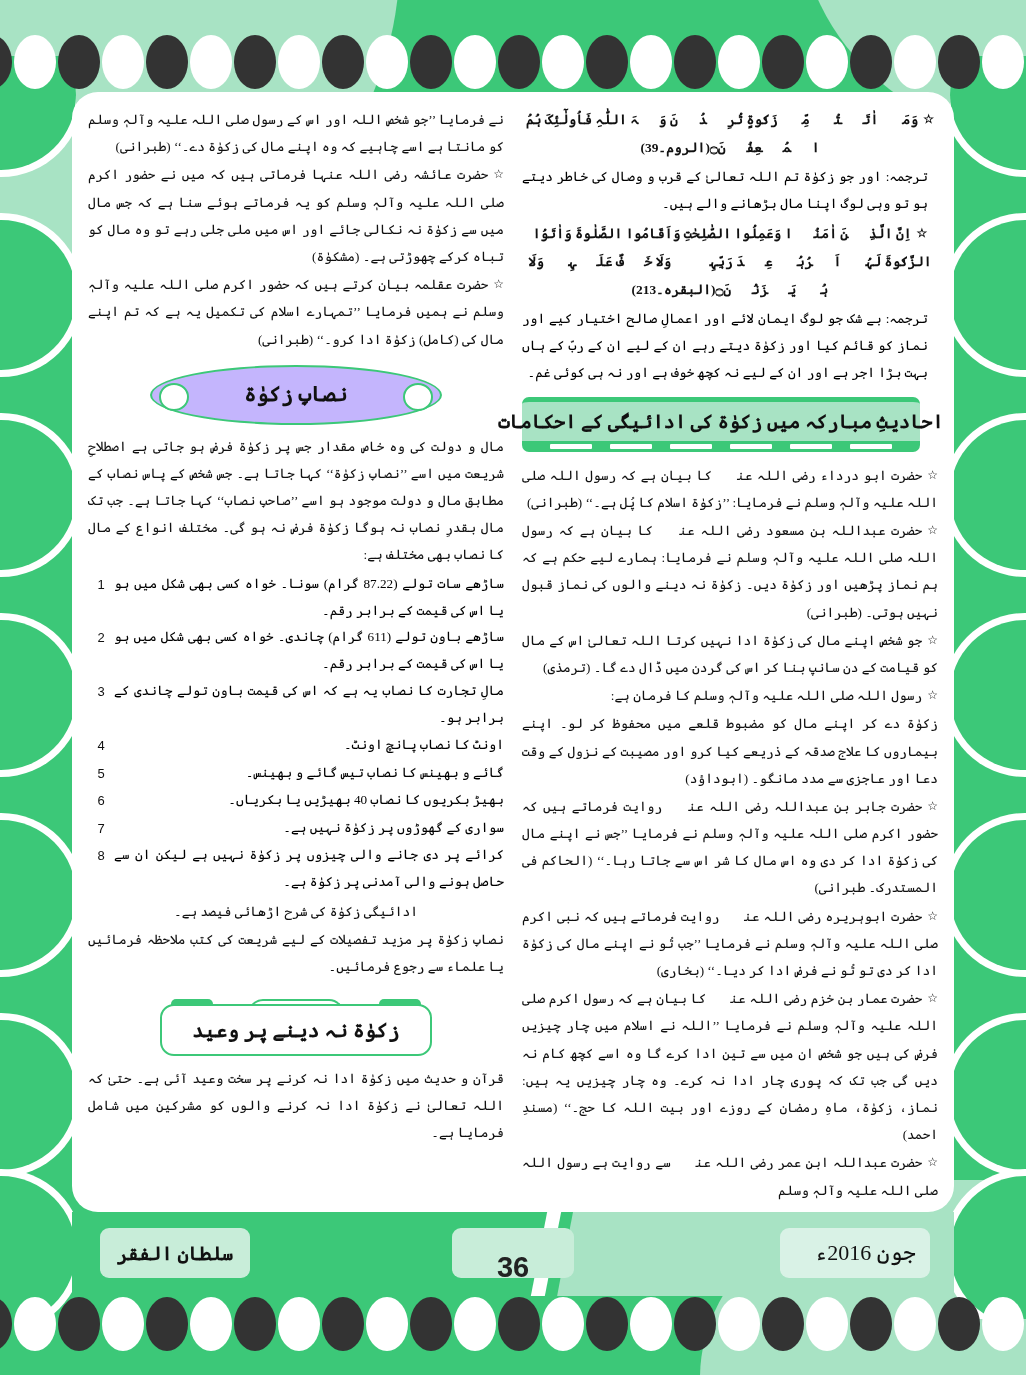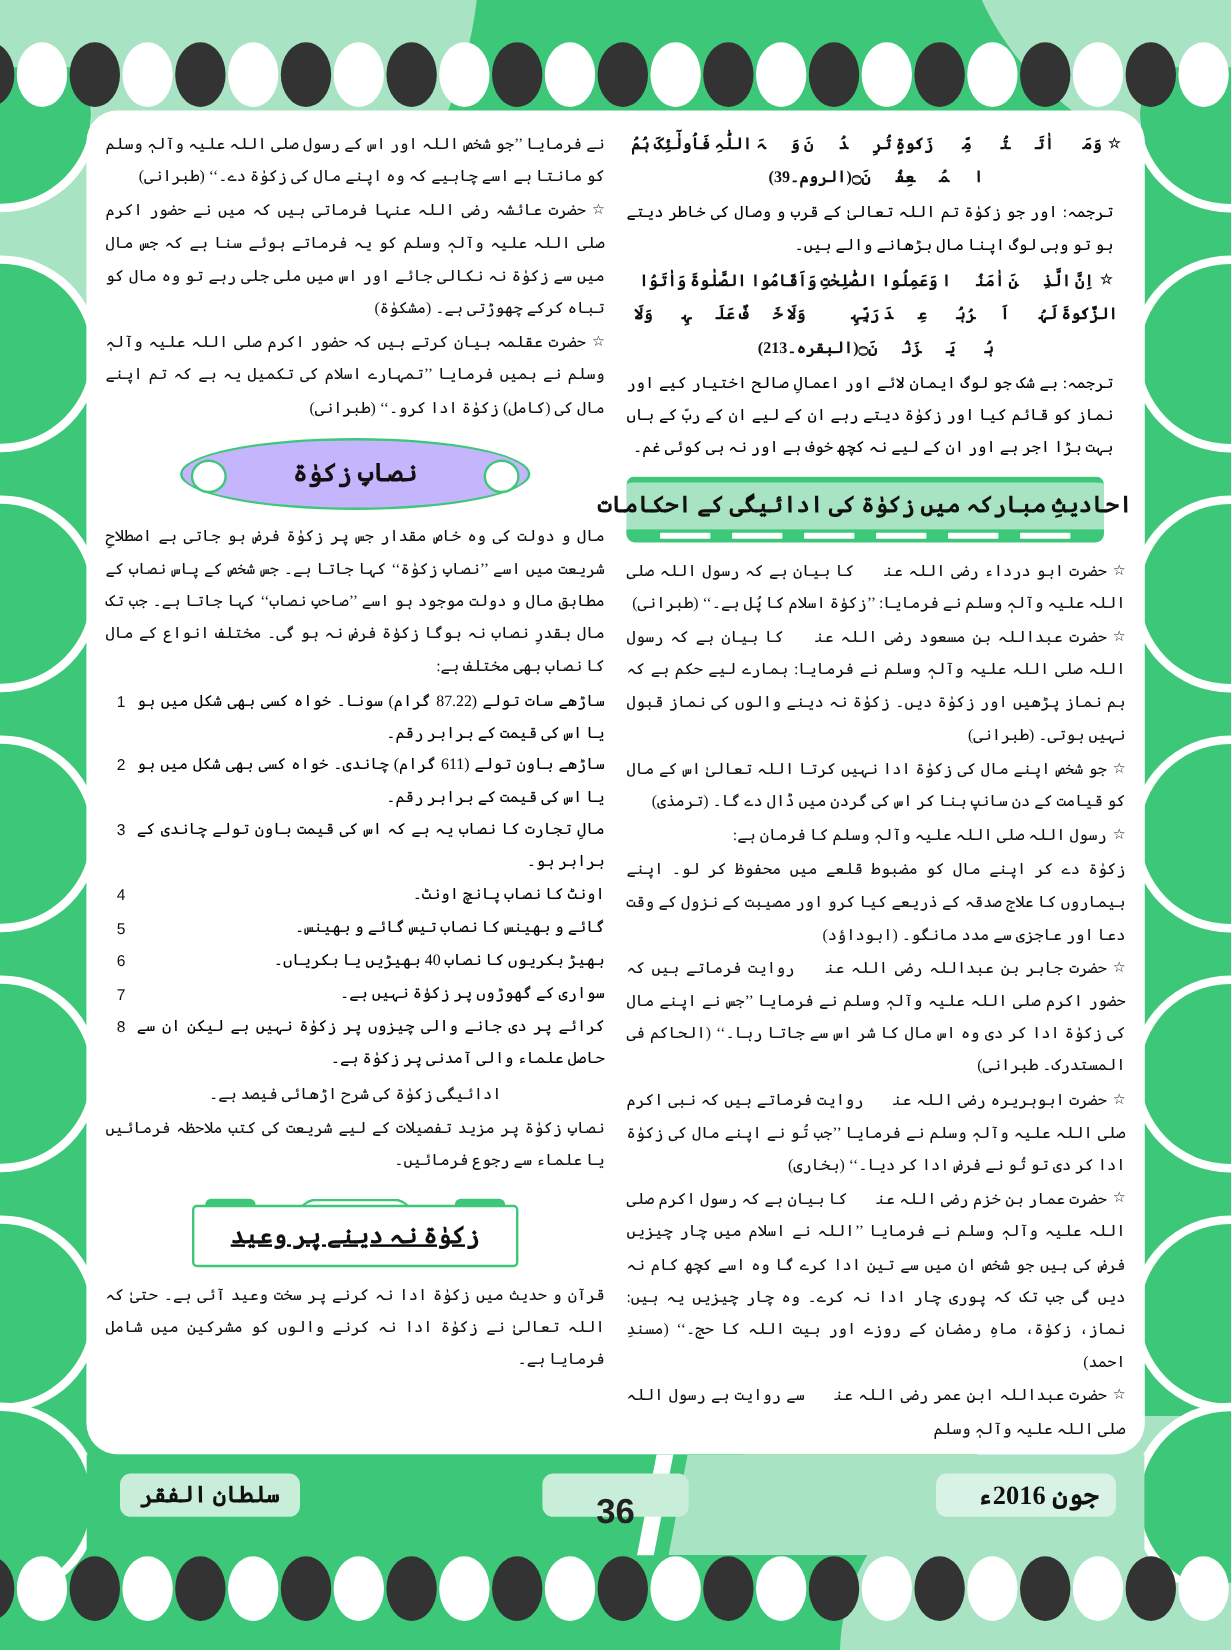--- a/index.html
+++ b/index.html
@@ -228,27 +228,26 @@
     border:2px solid #3cc878;
     border-bottom:none;
     border-radius:16px 16px 0 0;
     height:15px;
     box-sizing:border-box;
   }
   .h-box{
     position:relative;
     width:268px;height:48px;
     border:2.4px solid #3cc878;
-    border-radius:4px;
+    border-radius:14px;
     background:#ffffff;
     display:flex;
     align-items:center;
     justify-content:center;
     margin-top:8px;
-    text-decoration:underline;
   }
   .h-box .h-text{
     font-size:20px;
     font-weight:700;
     color:#111;
     white-space:nowrap;
   }
 
   
   .h-banner-wrap{
@@ -309,40 +308,40 @@
   }
   #footer .f-slash{
     position:absolute;
     top:-6px;height:96px;width:14px;
     left:53%;
     background:#ffffff;
     transform:skewX(-11deg);
   }
   .f-chip{
     position:absolute;
-    top:16px;height:36px;
+    top:16px;height:50px;
     background:#c8edd9;
     border-radius:9px;
     display:flex;align-items:center;justify-content:center;
   }
   .f-chip.date{
     right:24px;width:150px;
     background:#d9f2e6;
   }
   .f-chip.page{
     left:50%;transform:translateX(-50%);
     width:122px;
     background:#c8edd9;
   }
   .f-chip.logo{
     left:28px;width:150px;
     background:#c8edd9;
   }
   .f-chip .date-text{
-    font-size:22px;font-weight:700;color:#111;
+    font-size:22px;font-weight:400;color:#111;
     direction:rtl;
     margin-left:20px;
   }
   .f-chip .page-num{
     font-family:"Liberation Sans", sans-serif;
     font-size:29px;font-weight:700;color:#222;margin-top:28px;
   }
   .f-chip .logo-text{
     font-size:19px;font-weight:700;color:#111;
     direction:rtl;line-height:1;
@@ -520,21 +519,21 @@
             </li>
           <li>
               <span class="txt">بھیڑ بکریوں کا نصاب 40 بھیڑیں یا بکریاں۔</span>
               <span class="num">6</span>
             </li>
           <li>
               <span class="txt">سواری کے گھوڑوں پر زکوٰۃ نہیں ہے۔</span>
               <span class="num">7</span>
             </li>
           <li>
-              <span class="txt">کرائے پر دی جانے والی چیزوں پر زکوٰۃ نہیں ہے لیکن ان سے حاصل علماء والی آمدنی پر زکوٰۃ ہے۔</span>
+              <span class="txt">کرائے پر دی جانے والی چیزوں پر زکوٰۃ نہیں ہے لیکن ان سے حاصل ہونے والی آمدنی پر زکوٰۃ ہے۔</span>
               <span class="num">8</span>
             </li>
         </ol>
 
         <p class="body" style="text-align:center;">ادائیگی زکوٰۃ کی شرح اڑھائی فیصد ہے۔</p>
         <p class="body">نصابِ زکوٰۃ پر مزید تفصیلات کے لیے شریعت کی کتب ملاحظہ فرمائیں یا علماء سے رجوع فرمائیں۔</p>
 
         <div class="h-box-wrap">
           <div class="h-box-tabs">
             <i></i>

